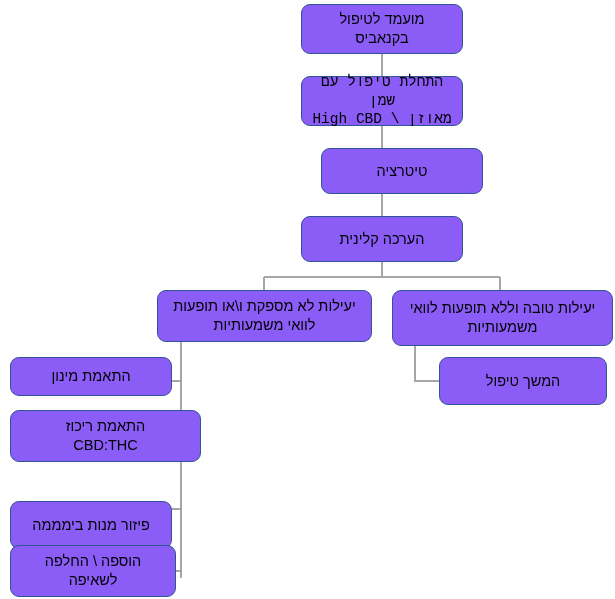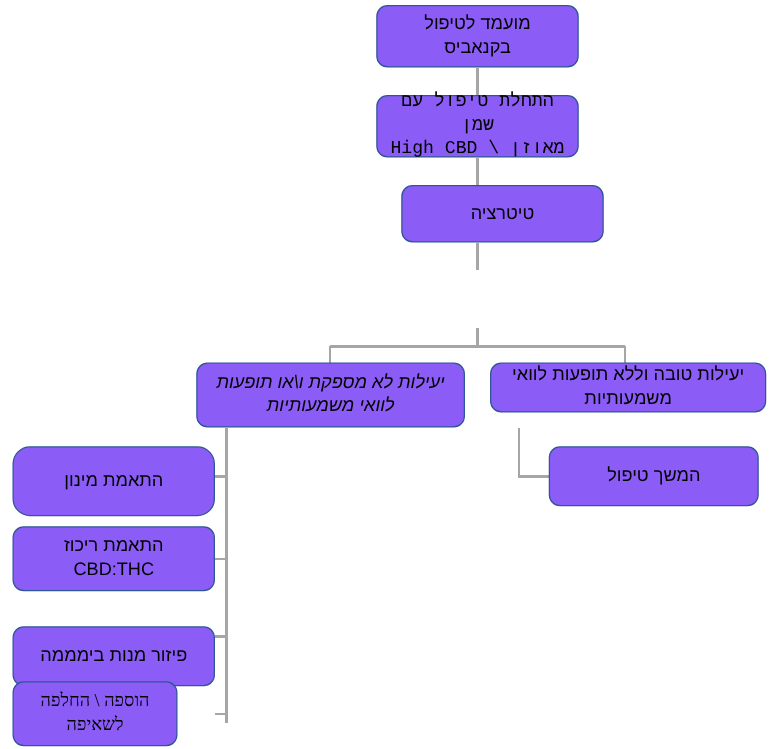--- a/index.html
+++ b/index.html
@@ -87,46 +87,49 @@
 
   <div class="node" style="left:301px; top:76px; width:162px; height:50px;font-family:Liberation Mono, monospace;">
     <span class="txt">התחלת טיפול עם שמן
 High CBD \ מאוזן</span>
   </div>
 
   <div class="node" style="left:301px; top:148px; width:162px; height:46px;margin-left:20px;">
     <span class="txt">טיטרציה</span>
   </div>
 
+  <div class="node" style="left:301px; top:216px; width:162px; height:46px;">
+    <span class="txt">הערכה קלינית</span>
+  </div>
 
-  <div class="node" style="left:157px; top:290px; width:215px; height:52px;font-style:italic;">
+  <div class="node" style="left:157px; top:290px; width:215px; height:52px;">
     <span class="txt">יעילות לא מספקת ו\או תופעות
 לוואי משמעותיות</span>
   </div>
 
-  <div class="node" style="left:392px; top:290px; width:221px; height:40px;">
+  <div class="node" style="left:392px; top:290px; width:221px; height:56px;">
     <span class="txt">יעילות טובה וללא תופעות לוואי
 משמעותיות</span>
   </div>
 
   <div class="node" style="left:439px; top:357px; width:168px; height:48px;align-items:center;">
     <span class="txt">המשך טיפול</span>
   </div>
 
-  <div class="node" style="left:10px; top:357px; width:162px; height:56px;border-radius:14px;">
+  <div class="node" style="left:10px; top:357px; width:162px; height:39px;">
     <span class="txt">התאמת מינון</span>
   </div>
 
-  <div class="node" style="left:10px; top:421px; width:162px; height:52px;">
+  <div class="node" style="left:10px; top:410px; width:191px; height:52px;">
     <span class="txt">התאמת ריכוז
 CBD:THC</span>
   </div>
 
   <div class="node" style="left:10px; top:501px; width:162px; height:48px;">
     <span class="txt">פיזור מנות בימממה</span>
   </div>
 
-  <div class="node" style="left:10px; top:545px; width:132px; height:52px;font-family:Liberation Serif, serif;">
+  <div class="node" style="left:10px; top:545px; width:166px; height:52px;">
     <span class="txt">הוספה \ החלפה
 לשאיפה</span>
   </div>
 
 </div>
 
 </body></html>

